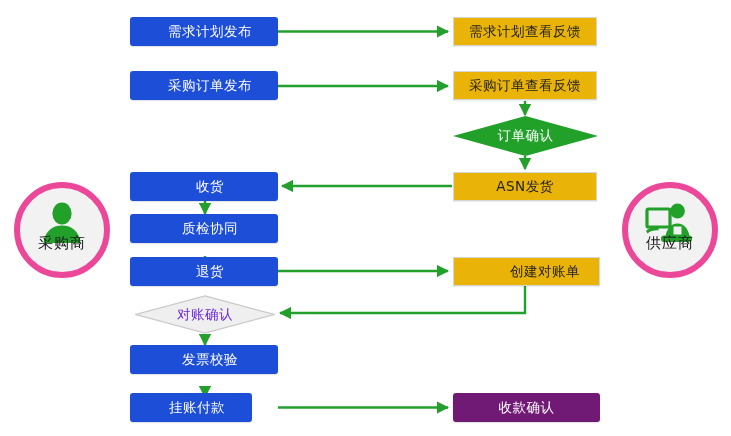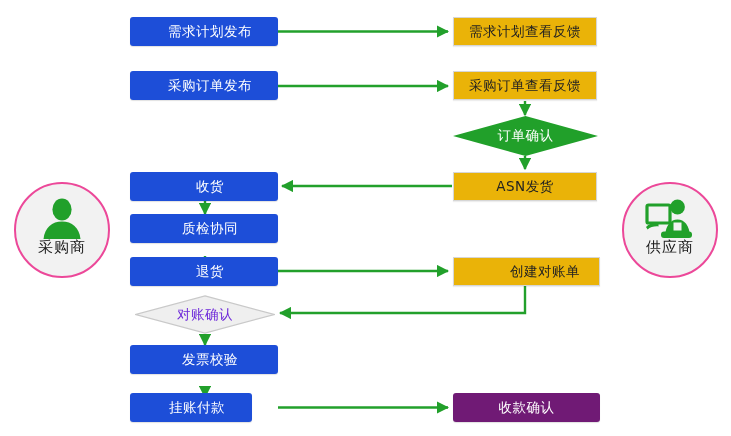--- a/index.html
+++ b/index.html
@@ -83,21 +83,21 @@
   .diamond-green .dlabel { color: #ffffff; }
   .diamond-gray .dlabel  { color: #6d28d9; }
 
   
   .role {
     position: absolute;
     width: 96px;
     height: 96px;
     border-radius: 50%;
     background: #f2f2f2;
-    border: 2px solid #ec4899;
+    border: 6px solid #ec4899;
     box-sizing: border-box;
     z-index: 3;
   }
   .role .glyph {
     position: absolute;
     left: 0;
     top: 13px;
     width: 100%;
     height: 46px;
     display: flex;

